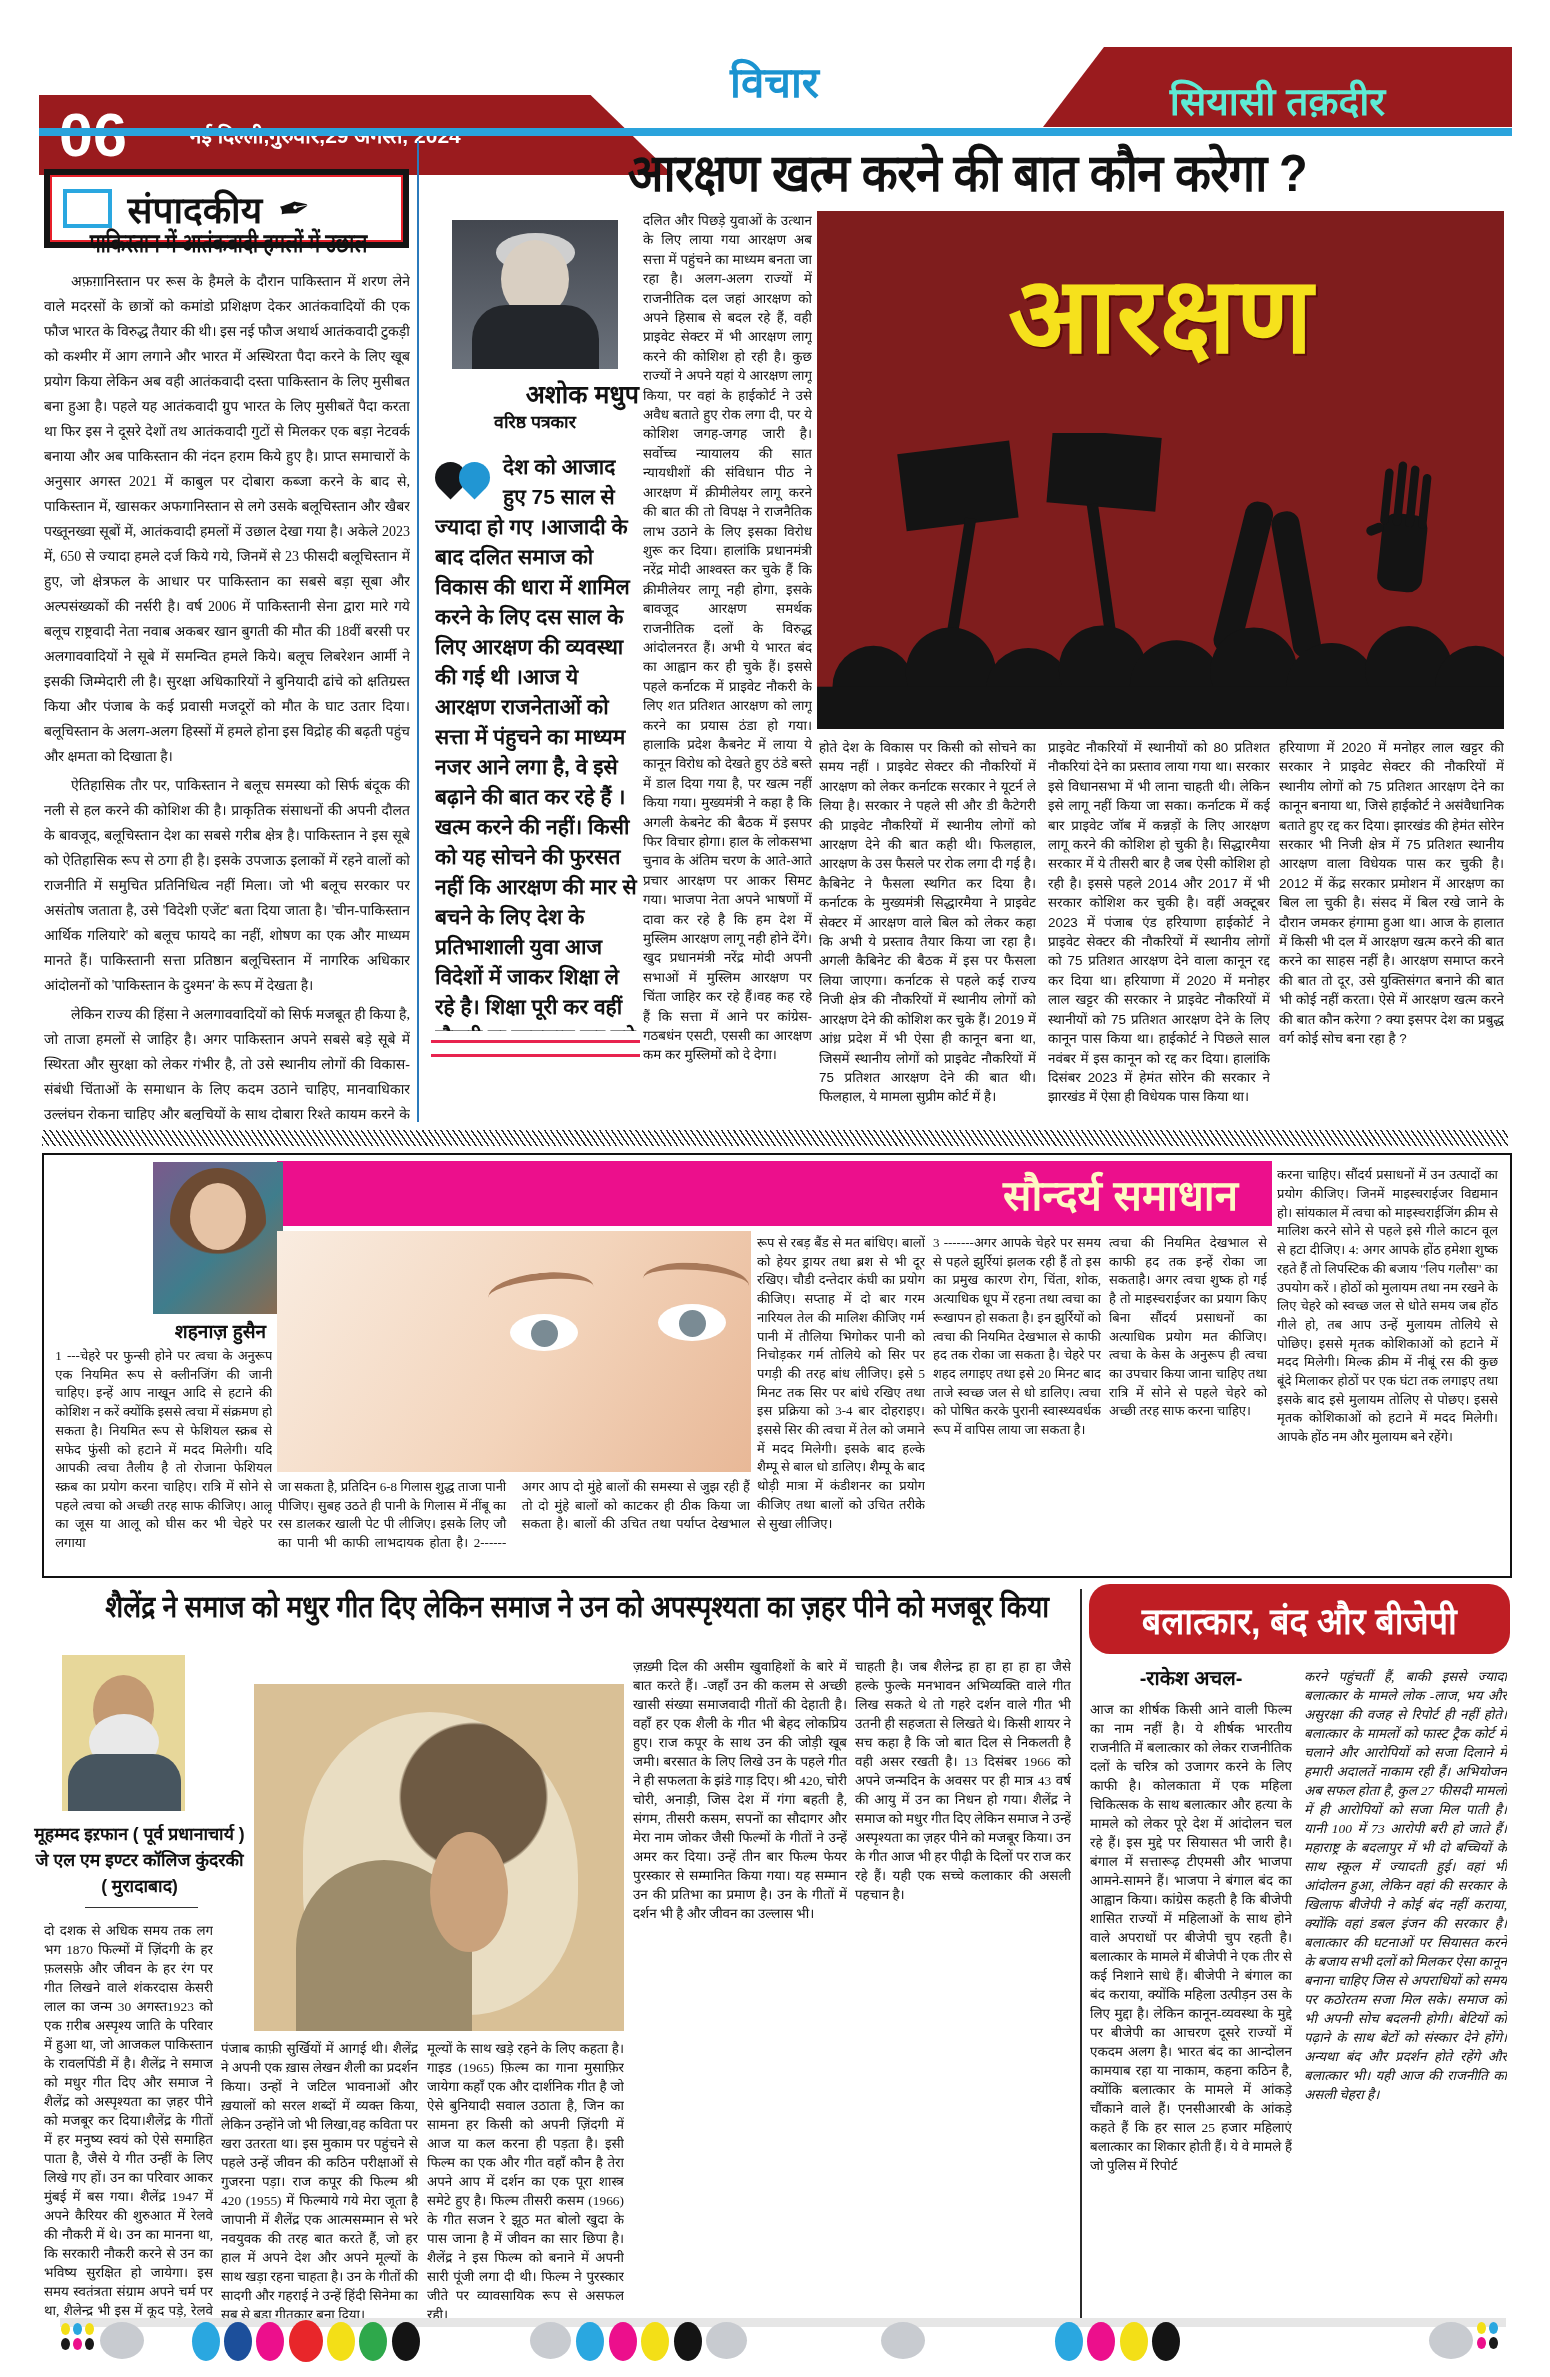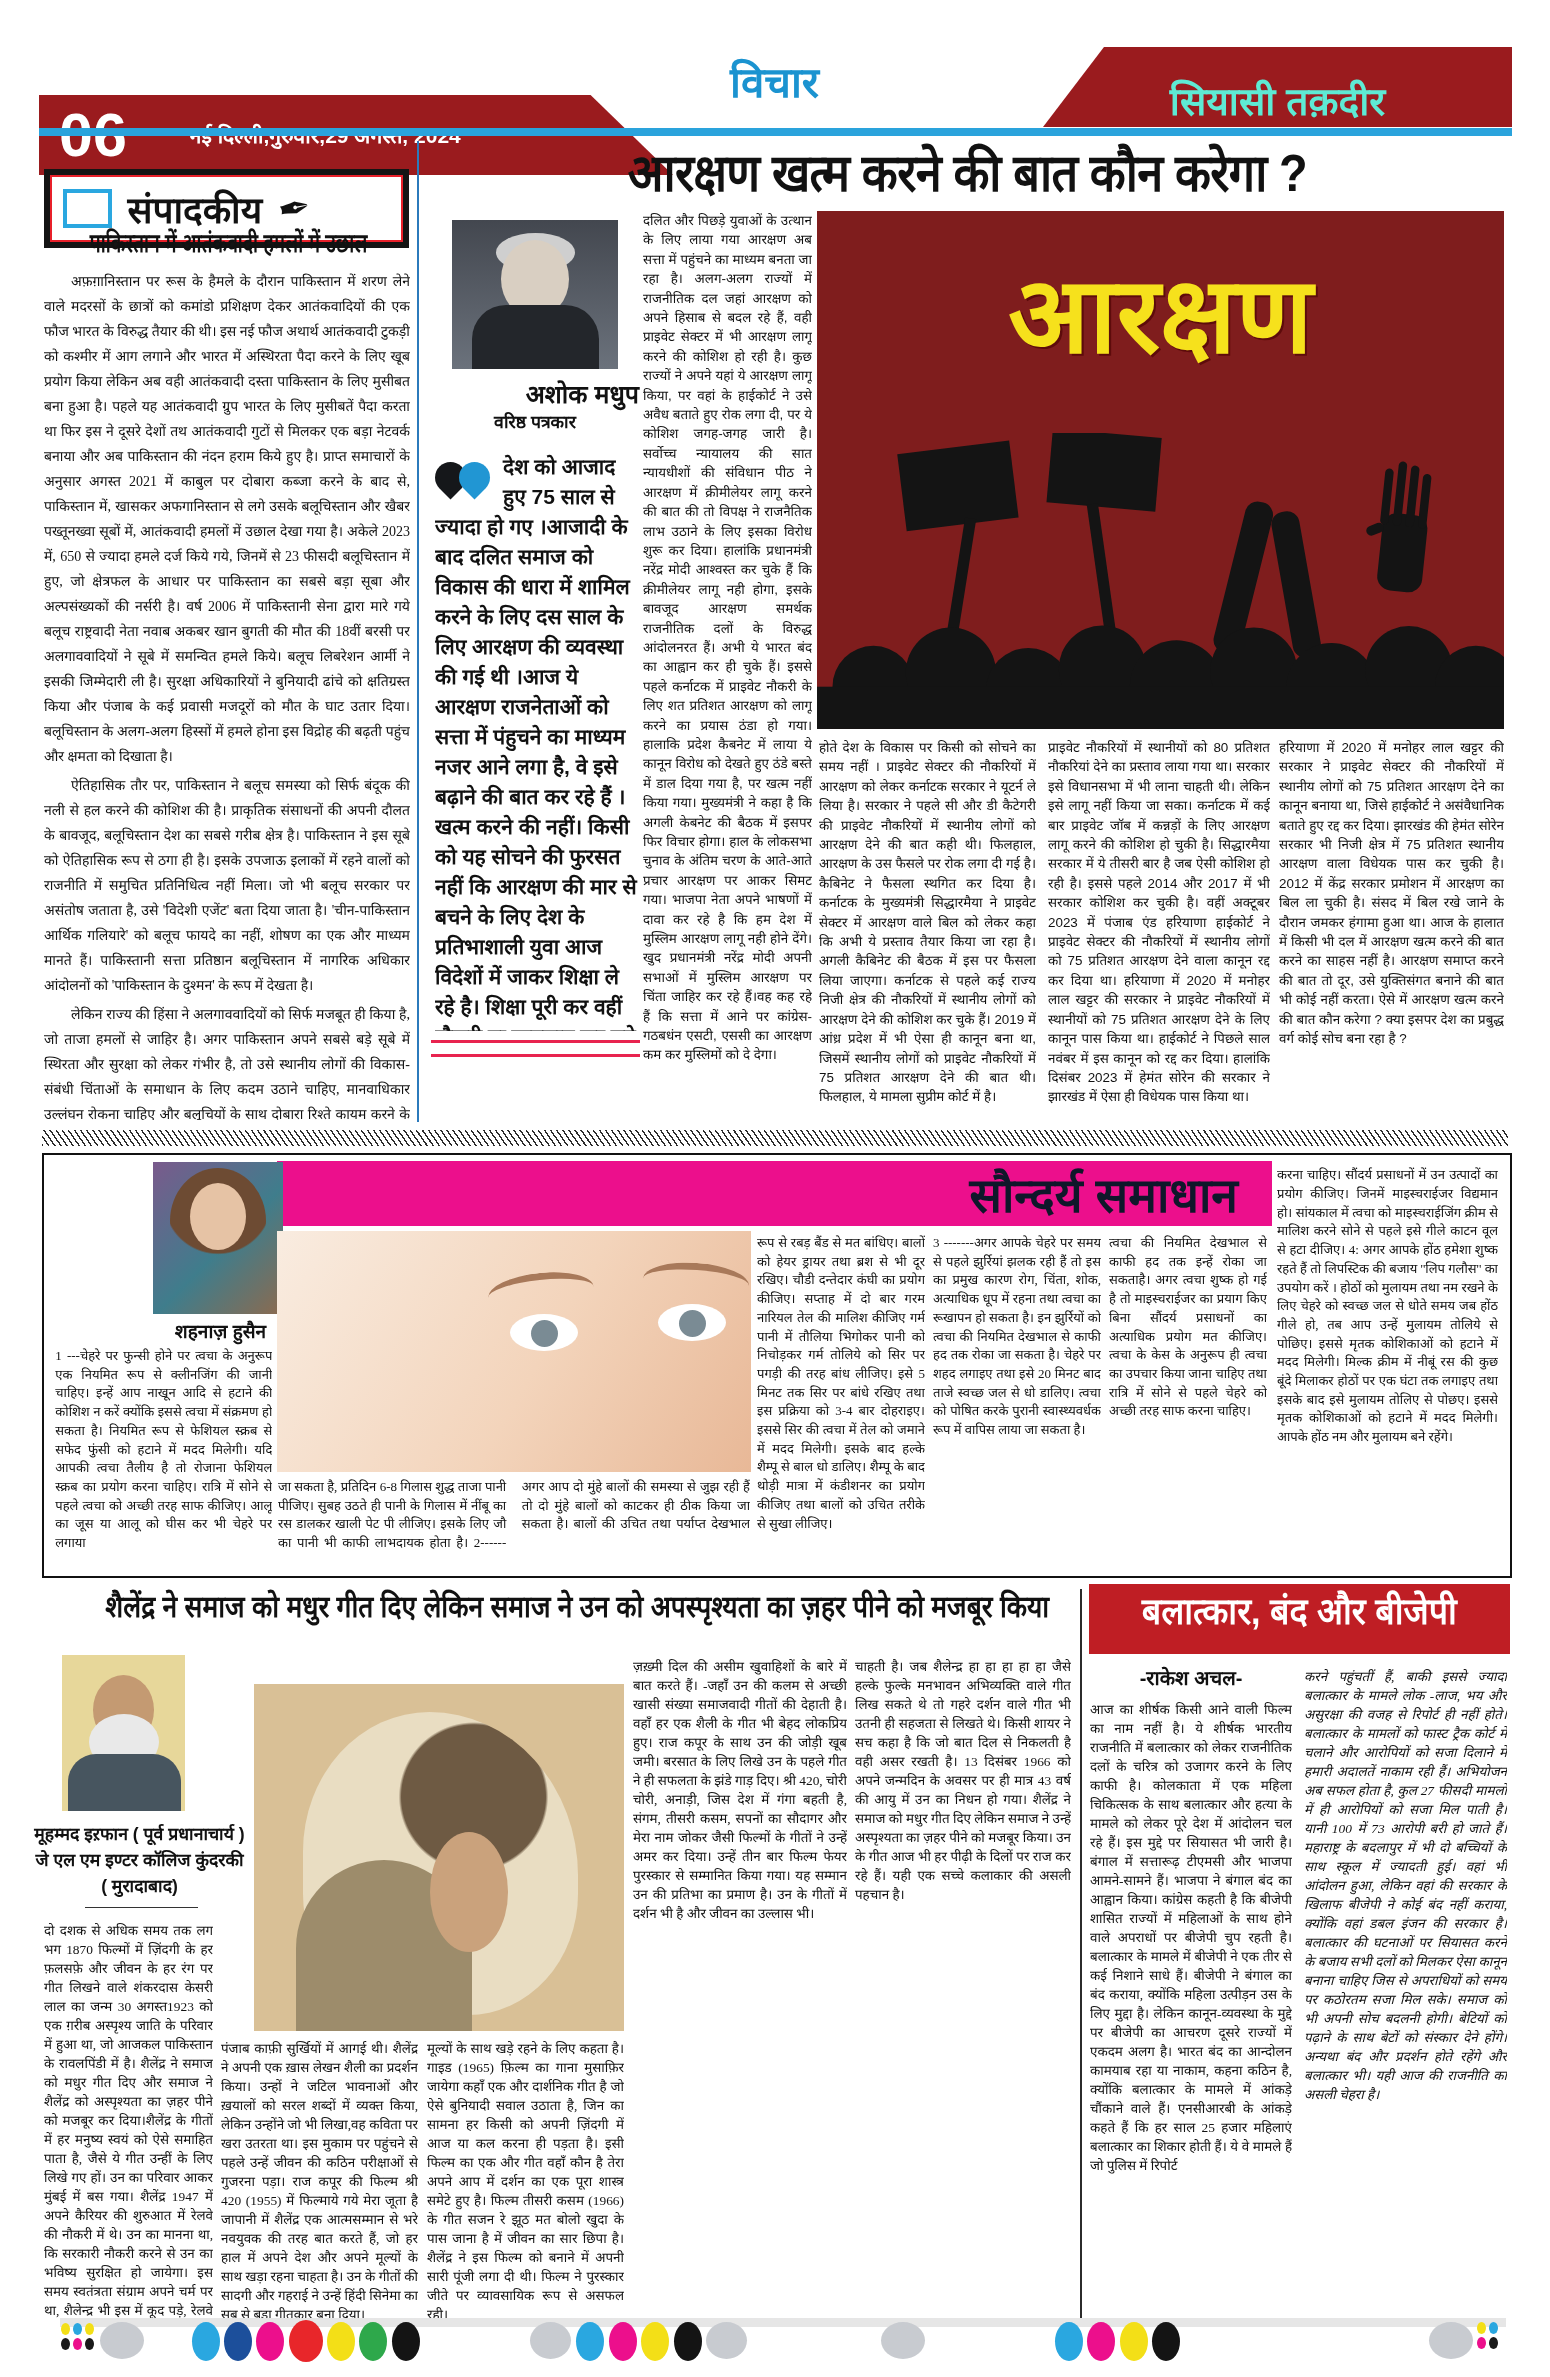--- a/index.html
+++ b/index.html
@@ -55,21 +55,21 @@
   .protest-word{position:absolute;left:0;top:28px;width:100%;text-align:center;color:#f6e11c;font-weight:bold;font-size:106px;
                 text-shadow:2.1px 2.1px 0 #5d0b0b;}
   .protest svg{position:absolute;left:0;bottom:0;}
   
   .hatch{left:42px;top:1130px;width:1466px;height:15.5px;
          background:repeating-linear-gradient(55deg,#2b2b2b 0 1.4px,transparent 1.4px 5px);}
   
   .beauty{left:42px;top:1153px;width:1466px;height:421px;border:2.8px solid #111;background:#fff;}
   .beauty-banner{position:absolute;left:233px;top:5.6px;width:995px;height:65px;background:#ec0f8c;
                  display:flex;align-items:center;justify-content:flex-end;padding-right:34px;box-sizing:border-box;}
-  .beauty-title{color:#0f172a;font-weight:bold;font-size:48px;}
+  .beauty-title{color:#fef9c3;font-weight:bold;font-size:42px;}
   .shz-photo{position:absolute;left:109px;top:7px;width:130px;height:152px;
              background:linear-gradient(135deg,#7a5a8c,#3f7d8c 55%,#8c6a4f);overflow:hidden;}
   .shz-photo .head{position:absolute;left:37px;top:21px;width:56px;height:67px;border-radius:50%;background:#e6c3a5;}
   .shz-photo .hair{position:absolute;left:17px;top:5.6px;width:96px;height:106px;border-radius:50%;
                    background:radial-gradient(circle at 50% 30%,#6d4b33 0 60%,transparent 62%);}
   .shz-name{position:absolute;left:85px;top:163px;width:183px;text-align:center;font-weight:bold;font-size:19px;}
   .bcol{position:absolute;font-size:13px;line-height:18.7px;text-align:justify;overflow:hidden;
         font-family:"Liberation Serif","DejaVu Serif",serif;}
   .b-a{left:11.3px;top:192px;width:217px;height:216px;}
   .beauty-face{position:absolute;left:233px;top:76px;width:474px;height:241px;
@@ -96,21 +96,21 @@
                  background:radial-gradient(circle at 62% 28%,#6e5a43 0 26%,#e9ddc2 27% 100%);}
   .sh-photo .vest{position:absolute;left:42px;top:176px;width:176px;height:176px;border-radius:50% 50% 0 0;background:#9d8c6b;}
   .sh-photo .hand{position:absolute;left:176px;top:148px;width:78px;height:120px;border-radius:50%;background:#caa27c;}
   .scol{font-size:13.4px;line-height:19px;text-align:justify;overflow:hidden;font-family:"Liberation Serif","DejaVu Serif",serif;}
   .s1{left:44px;top:1921px;width:169px;height:399px;}
   .s2{left:221px;top:2039px;width:197px;height:280px;}
   .s3{left:427px;top:2039px;width:197px;height:280px;}
   .s4{left:633px;top:1657px;width:214px;height:662px;}
   .s5{left:855px;top:1657px;width:216px;height:662px;}
   .vrule-dark{left:1080px;top:1589px;width:2.1px;height:729px;background:#2b2b2b;}
-  .rape-banner{left:1089px;top:1584px;width:421px;height:70px;background:#bf1e24;display:flex;align-items:flex-start;justify-content:center;}
+  .rape-banner{left:1089px;top:1584px;width:421px;height:70px;background:#bf1e24;display:flex;align-items:center;justify-content:center;border-radius:21px;}
   .rape-banner span{display:inline-block;color:#fff;font-weight:bold;font-size:37px;transform:scaleX(0.92);white-space:nowrap;}
   .rape-byline{left:1089px;top:1664px;width:204px;text-align:center;font-weight:bold;font-size:20px;}
   .r1{left:1090px;top:1700px;width:202px;height:620px;}
   .r2{left:1304px;top:1667px;width:203px;height:653px;font-style:italic;}
   
   .gray-strip{left:60px;top:2318px;width:1446px;height:8.5px;background:#e6e6e6;}
   .regdot{position:absolute;border-radius:50%;}
 </style>
 </head>
 <body>

